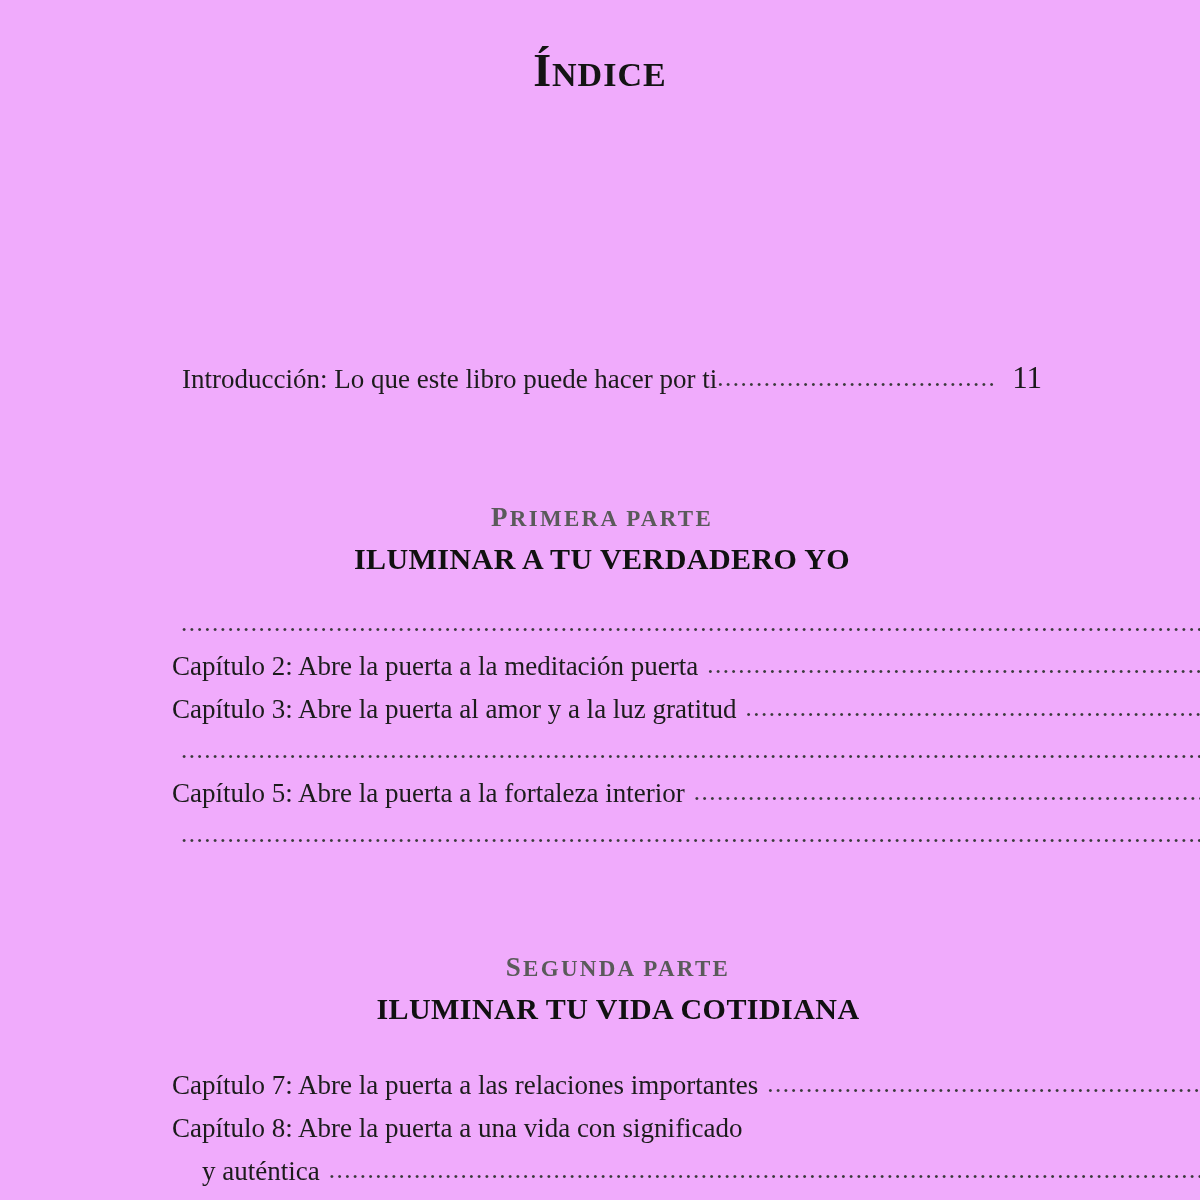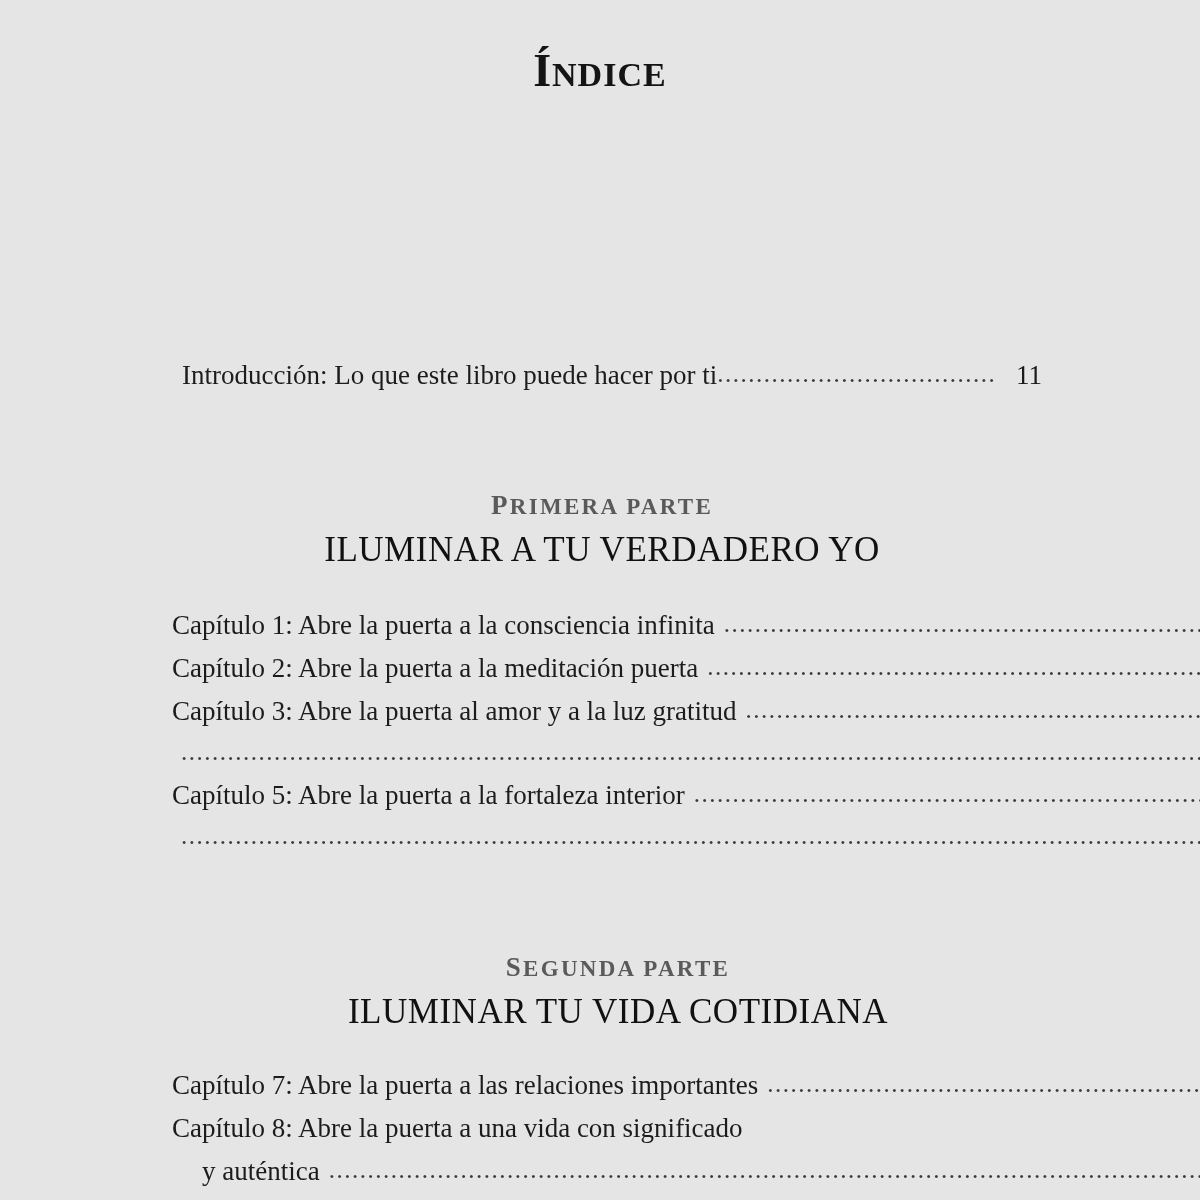--- a/index.html
+++ b/index.html
@@ -14,21 +14,21 @@
     height: 1200px;
     font-family: "Liberation Serif", "DejaVu Serif", serif;
     color: #1a1a1a;
     overflow: hidden;
     position: relative;
   }
 
   .page {
     width: 1200px;
     height: 1200px;
-    background: #e5e5e5;
+    background: #f0abfc;
     position: relative;
   }
 
   
   .toc-title {
     position: absolute;
     top: 48px;
     left: 0;
     width: 1200px;
     text-align: center;
@@ -77,21 +77,21 @@
     position: relative;
     top: -2px;
   }
   .entry .leader::after {
     content: "......................................................................................................................................................";
   }
   .entry .pagenum {
     flex: 0 0 auto;
     width: 46px;
     text-align: right;
-    font-size: 27px;
+    font-size: 31px;
     color: #1a1a1a;
   }
   .entry.tight .leader { margin-left: 0; }
   .entry.spaced .leader { margin-left: 9px; }
 
   
   .intro-block {
     position: absolute;
     left: 10px;
     top: 362px;
@@ -106,28 +106,28 @@
   .part-label {
     font-size: 23px;
     font-weight: 700;
     letter-spacing: 0.10em;
     color: #5a5a5a;
     line-height: 1;
     margin-bottom: 13px;
   }
   .part-label .pc-first { font-size: 27px; }
   .part-title {
-    font-size: 35px;
-    font-weight: 400;
+    font-size: 30px;
+    font-weight: 700;
     letter-spacing: 0.015em;
     color: #111111;
     line-height: 1;
   }
 
-  .part-one { position: absolute; left: 0; top: 492px; }
+  .part-one { position: absolute; left: 0; top: 504px; }
   .chapters-one { position: absolute; left: 0; top: 612px; }
   .part-two { position: absolute; left: 16px; top: 954px; }
   .chapters-two { position: absolute; left: 0; top: 1072px; }
 
   .chapter-list .entry { margin-bottom: 16px; }
   .chapter-list .entry:last-child { margin-bottom: 0; }
 
   
   .entry-wrap { font-size: 27px; line-height: 1.0; color: #1c1c1c; }
   .entry-wrap .line1 { white-space: nowrap; margin-bottom: 16px; }
@@ -170,21 +170,20 @@
 
     <div class="part-head part-one">
       <div class="part-label">
         <span class="pc-first">P</span><span>RIMERA PARTE</span>
       </div>
       <div class="part-title">ILUMINAR A TU VERDADERO YO</div>
     </div>
 
     <div class="chapter-list chapters-one">
       <div class="entry spaced">
-        <span class="etext">Capítulo 1: Abre la puerta a la consciencia infinita</span>
         <span class="leader"></span>
 
       </div>
       <div class="entry spaced">
         <span class="etext">Capítulo 2: Abre la puerta a la meditación puerta</span>
         <span class="leader"></span>
 
       </div>
       <div class="entry spaced">
         <span class="etext">Capítulo 3: Abre la puerta al amor y a la luz gratitud</span>

